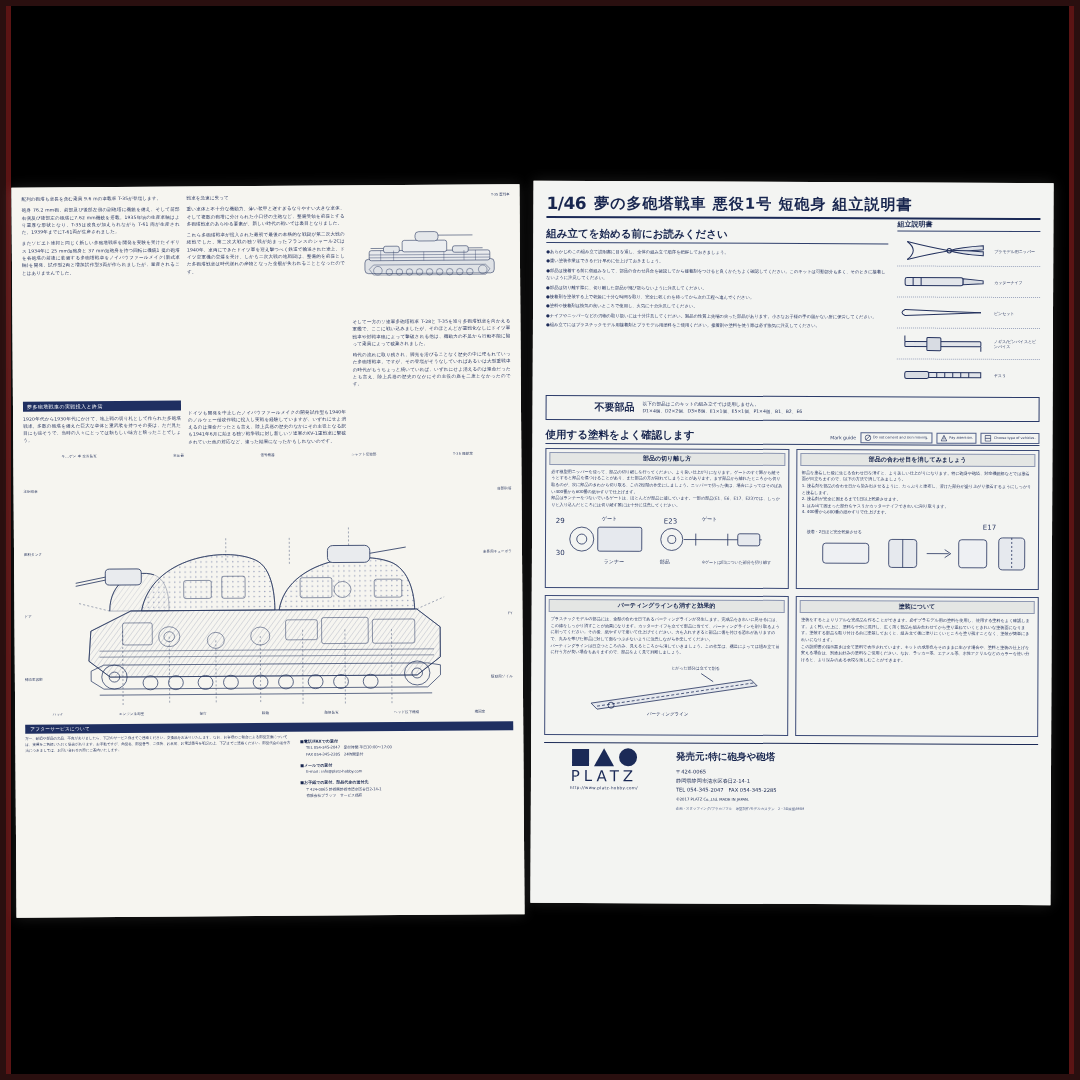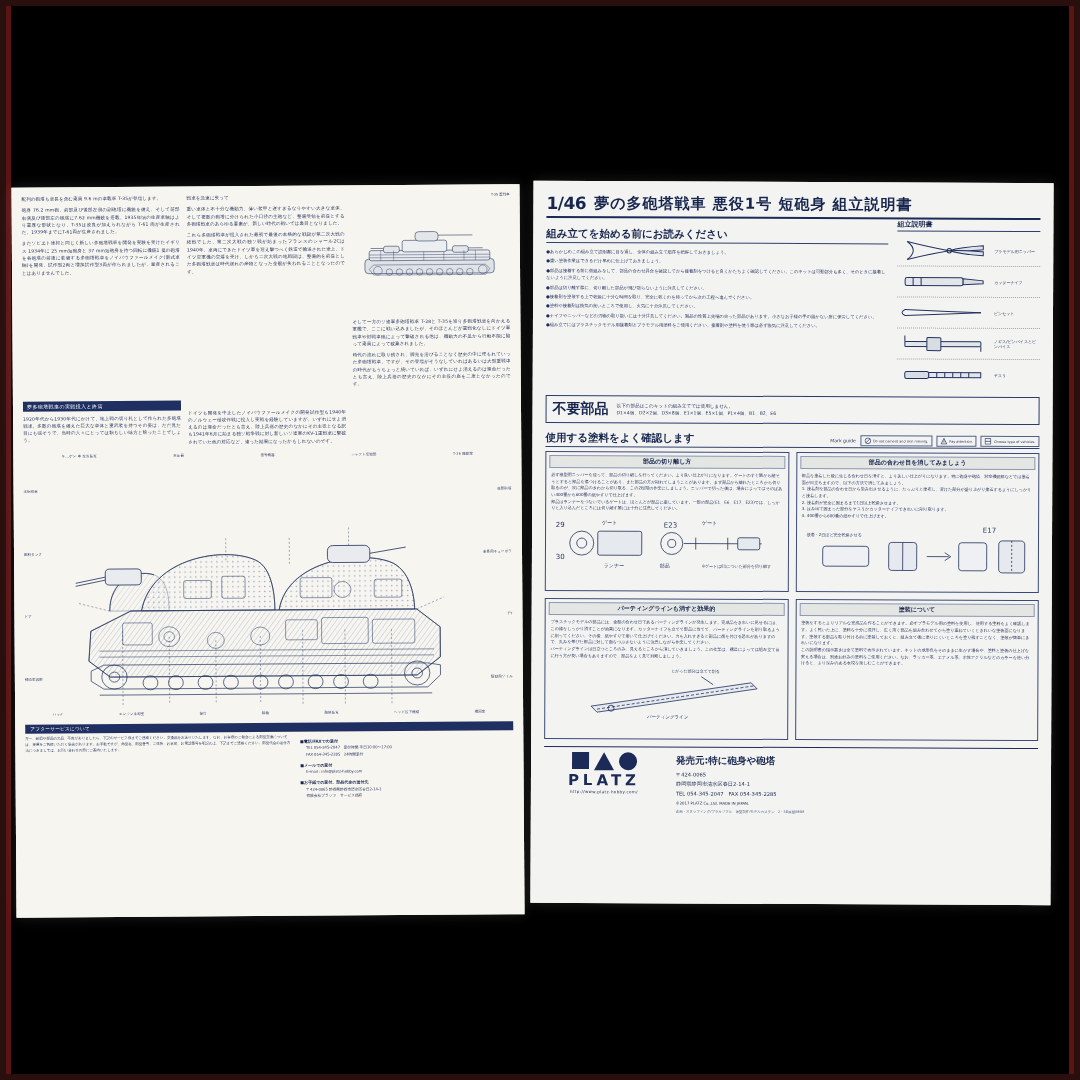--- a/index.html
+++ b/index.html
@@ -49,41 +49,41 @@
   .col-tools{width:143px;}
   .rules{font-size:4.3px;line-height:1.72;color:#1e2c59;}
   .rules div{margin-bottom:2px;}
   .tools-h{font-size:7px;font-weight:bold;color:#18264f;border-bottom:1px solid #30406d;padding-bottom:1px;margin-bottom:4px;}
   .tool-row{display:flex;align-items:center;gap:5px;height:30px;border-bottom:1px dotted #9aa4bd;}
   .tool-row:last-child{border-bottom:none;}
   .tool-svg{width:92px;height:26px;flex:0 0 auto;}
   .tool-name{font-size:4px;color:#1e2c59;}
 
   .unused{border:1px solid #2a3a69;padding:4px 6px;margin-top:7px;display:flex;align-items:center;gap:8px;}
-  .unused-h{font-size:14px;font-weight:bold;color:#18264f;white-space:nowrap;}
+  .unused-h{font-size:10px;font-weight:bold;color:#18264f;white-space:nowrap;margin-left:42px;}
   .unused-t{font-size:4.6px;line-height:1.6;color:#1e2c59;}
 
   .sec-h2{font-size:10.5px;font-weight:bold;color:#18264f;border-bottom:1px solid #30406d;margin:8px 0 4px;padding-bottom:1px;display:flex;align-items:flex-end;gap:10px;}
   .mark-guide{font-size:4.6px;font-weight:normal;color:#24325e;margin-left:auto;display:flex;align-items:center;gap:4px;}
   .mk{display:flex;align-items:center;gap:2px;border:1px solid #51608a;padding:1px 3px;font-size:3.4px;color:#24325e;}
   .mk .sym{width:7px;height:7px;display:inline-block;}
 
   .grid4{display:grid;grid-template-columns:1fr 1fr;gap:7px;margin-top:4px;}
   .card{border:1px solid #3b4a77;padding:4px 5px 5px;}
   .card-h{background:#e4e6e4;border:1px solid #8e98b3;font-size:6px;font-weight:bold;color:#18264f;text-align:center;padding:1px 0;margin:-1px -2px 4px;}
   .card-t{font-size:4.1px;line-height:1.62;color:#1e2c59;}
   .card-fig{width:100%;height:60px;margin-top:3px;}
 
   .footer{margin-top:7px;border-top:1.5px solid #1b2a57;padding-top:5px;display:flex;align-items:flex-start;gap:12px;}
   .logo-wrap{width:120px;}
   .logo-shapes{display:flex;gap:5px;align-items:center;justify-content:center;}
   .sq{width:17px;height:17px;background:#1b2a57;}
   .tri{width:0;height:0;border-left:10px solid transparent;border-right:10px solid transparent;border-bottom:18px solid #1b2a57;}
   .ci{width:18px;height:18px;border-radius:50%;background:#1b2a57;}
-  .logo-text{font-size:15px;font-weight:bold;letter-spacing:4px;color:#1b2a57;text-align:center;margin-top:1px;}
+  .logo-text{font-size:15px;font-weight:normal;letter-spacing:4px;color:#1b2a57;text-align:center;margin-top:1px;}
   .logo-url{font-size:4px;color:#1b2a57;text-align:center;letter-spacing:.4px;}
   .addr{flex:1;font-size:5.2px;line-height:1.75;color:#18264f;}
   .addr .big{font-size:9.5px;font-weight:bold;display:block;margin-bottom:2px;}
   .addr .tiny{font-size:3.8px;display:block;margin-top:2px;}
   .addr .credits{font-size:3.4px;color:#3a4a78;margin-top:3px;}
 </style>
 </head>
 <body>
 
 <div class="stage">

